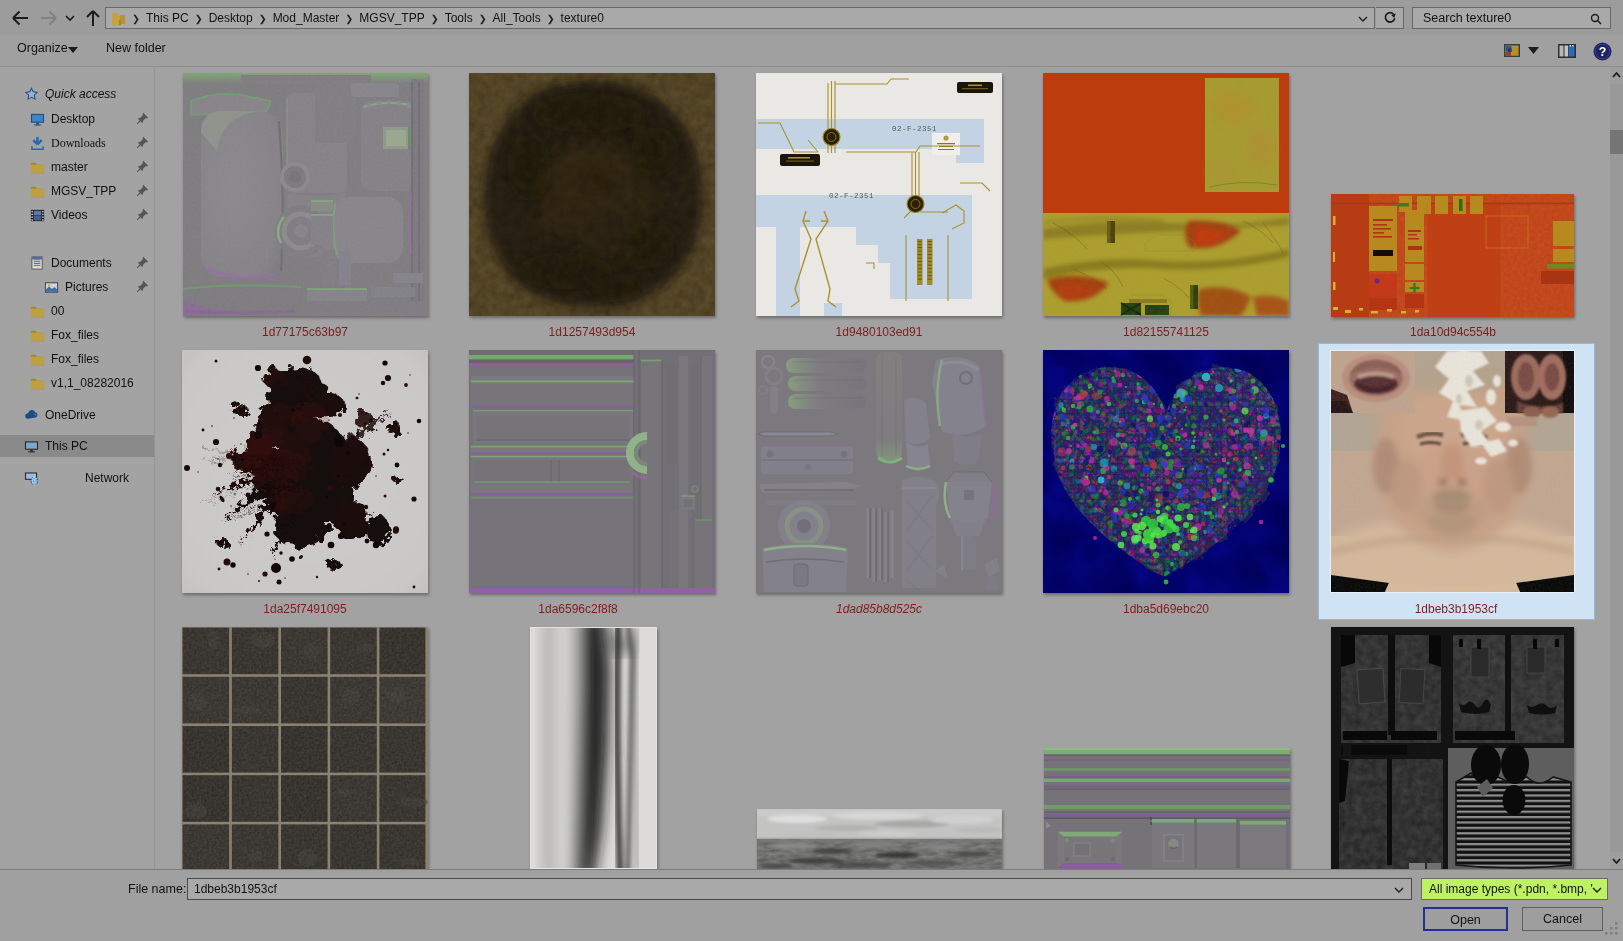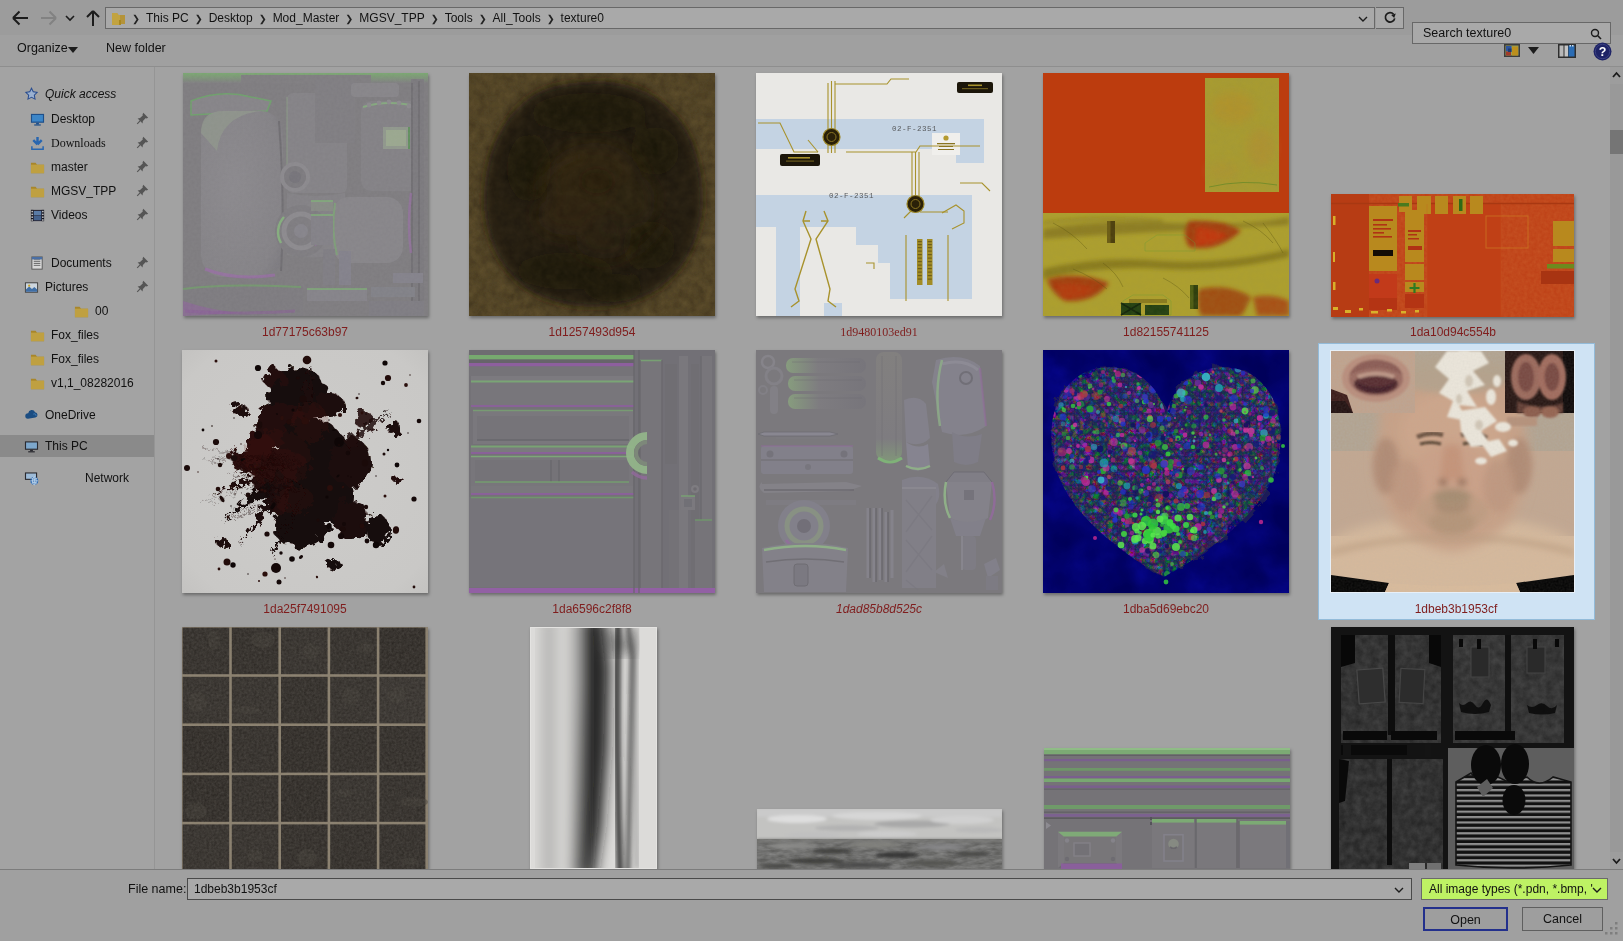--- a/index.html
+++ b/index.html
@@ -5,21 +5,21 @@
 * { margin:0; padding:0; box-sizing:border-box; }
 html,body { width:1623px; height:941px; overflow:hidden; }
 body { font-family:"Liberation Sans", sans-serif; background:#a2a2a2; position:relative; color:#111; }
 .abs { position:absolute; }
 
 #topband { left:0; top:0; width:1623px; height:35px; background:#9c9c9c; }
 #toolbar { left:0; top:35px; width:1623px; height:32px; background:#a0a0a0; border-bottom:1px solid #8e8e8e; }
 #addr { left:105px; top:7px; width:1270px; height:22px; background:#a9a9a9; border:1px solid #686868; display:flex; align-items:center; font-size:12px; }
 #addr .sep { color:#222; font-size:9.5px; padding:0 6px; }
 #refreshbox { left:1376px; top:7px; width:28px; height:22px; background:#a9a9a9; border:1px solid #686868; border-left:none; display:flex; align-items:center; justify-content:center; }
-#search { left:1412px; top:22px; width:199px; height:22px; background:#a9a9a9; border:1px solid #686868; display:flex; align-items:center; font-size:12.5px; padding-left:10px; }
+#search { left:1412px; top:7px; width:199px; height:22px; background:#a9a9a9; border:1px solid #686868; display:flex; align-items:center; font-size:12.5px; padding-left:10px; }
 
 #sidebar { left:0; top:67px; width:155px; height:802px; background:#a3a3a3; border-right:1px solid #959595; }
 .srow { position:absolute; left:0; width:154px; height:22px; display:flex; align-items:center; font-size:12px; }
 .srow .ic { width:15px; height:15px; margin-right:6px; flex:none; }
 .srow .pin { position:absolute; right:5px; top:4px; width:13px; height:13px; }
 
 #content { left:156px; top:67px; width:1454px; height:802px; background:#a2a2a2; }
 .thumb { position:absolute; box-shadow:1px 2px 3px rgba(0,0,0,0.35); }
 .tlabel { position:absolute; width:246px; text-align:center; font-size:12px; color:#7f1d1d; }
 
@@ -202,33 +202,33 @@
         <g stroke="#6a6a6a" stroke-width="1">
           <path d="M4 4h7M4 6h7M4 8h7M4 10h7"></path>
         </g>
         <rect x="2" y="1" width="11" height="2.6" fill="#4a6fa5"></rect>
       </svg>
     <span>Documents</span>
     <svg class="pin" viewBox="0 0 16 16">
         <path d="M9 1l6 6-2 1-1-.5L8.5 11l-.5 3-2.5-2.5L2 15l-1-1 3.5-3.5L2 8l3-.5L8.5 4 8 3z" fill="#555"></path>
       </svg>
   </div>
-  <div class="srow" style="top:209px;padding-left:24px;">
+  <div class="srow" style="top:209px;padding-left:44px;">
     <svg class="ic" viewBox="0 0 16 16">
         <rect x="1" y="2.5" width="14" height="11" fill="#3c3c3c"></rect>
         <rect x="2" y="3.5" width="12" height="9" fill="#cdd6de"></rect>
         <path d="M2 10l3.5-3 3 2.5 2.5-2 3 2.5v2.5H2z" fill="#3f6ea5"></path>
         <circle cx="5.5" cy="6" r="1.2" fill="#c8a32a"></circle>
       </svg>
     <span>Pictures</span>
     <svg class="pin" viewBox="0 0 16 16">
         <path d="M9 1l6 6-2 1-1-.5L8.5 11l-.5 3-2.5-2.5L2 15l-1-1 3.5-3.5L2 8l3-.5L8.5 4 8 3z" fill="#555"></path>
       </svg>
   </div>
-  <div class="srow" style="top:233px;padding-left:30px;margin-left:44px;">
+  <div class="srow" style="top:233px;padding-left:30px;">
     <svg class="ic" viewBox="0 0 16 16">
         <path d="M1 3h5l1.5 2H15v9H1z" fill="#a8862a"></path>
         <path d="M1 5h14v9H1z" fill="#bfa041"></path>
       </svg>
     <span>00</span>
   </div>
   <div class="srow" style="top:257px;padding-left:30px;">
     <svg class="ic" viewBox="0 0 16 16">
         <path d="M1 3h5l1.5 2H15v9H1z" fill="#a8862a"></path>
         <path d="M1 5h14v9H1z" fill="#bfa041"></path>
@@ -1921,25 +1921,25 @@
 <path d="M125 155 L 140 146 Q 150 160 163 148 L 175 154 L 196 150 Q 208 162 222 150 L 240 155 L 240 238 Q 180 244 125 238 Z" fill="none" stroke="#141414" stroke-width="1.6"></path>
 <ellipse cx="155" cy="138" rx="15" ry="20" fill="#0a0a0a"></ellipse>
 <ellipse cx="184" cy="137" rx="14" ry="20" fill="#0a0a0a"></ellipse>
 <ellipse cx="183" cy="173" rx="11.5" ry="15" fill="#0a0a0a"></ellipse>
 <path d="M146 160 l10 -8 6 9 -10 9z" fill="#5e5e5e"></path>
 </g>
 </svg></div>
 
 <div class="tlabel" style="left:182px;top:325px;">1d77175c63b97</div>
 <div class="tlabel" style="left:469px;top:325px;">1d1257493d954</div>
-<div class="tlabel" style="left:756px;top:325px;font-family:Liberation Serif, serif;">1d9480103ed91</div>
+<div class="tlabel" style="left:756px;top:325px;">1d9480103ed91</div>
 <div class="tlabel" style="left:1043px;top:325px;">1d82155741125</div>
 <div class="tlabel" style="left:1330px;top:325px;">1da10d94c554b</div>
 <div class="tlabel" style="left:182px;top:602px;">1da25f7491095</div>
-<div class="tlabel" style="left:469px;top:602px;">1da6596c2f8f8</div>
+<div class="tlabel" style="left:455px;top:602px;">1da6596c2f8f8</div>
 <div class="tlabel" style="left:756px;top:602px;font-style:italic;">1dad85b8d525c</div>
 <div class="tlabel" style="left:1043px;top:602px;">1dba5d69ebc20</div>
 <div class="tlabel" style="left:1333px;top:602px;">1dbeb3b1953cf</div>
 
 <div class="abs" id="sbar">
   <div class="arr" style="top:0"><svg width="13" height="17" viewBox="0 0 13 17">
         <path d="M3 10l3.5-4 3.5 4" stroke="#1a1a1a" stroke-width="1.8" fill="none"></path>
       </svg></div>
   <div id="sthumb"></div>
   <div class="arr" style="top:785px"><svg width="13" height="17" viewBox="0 0 13 17">

